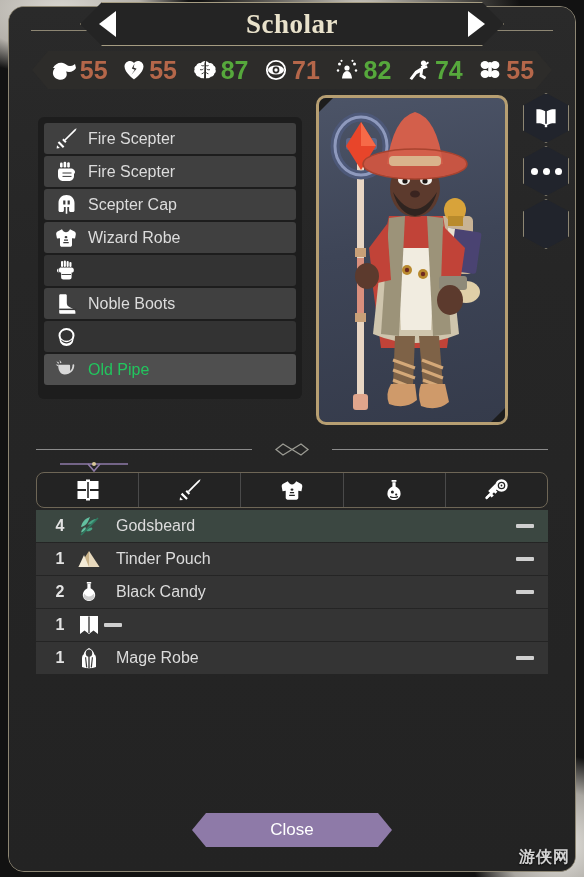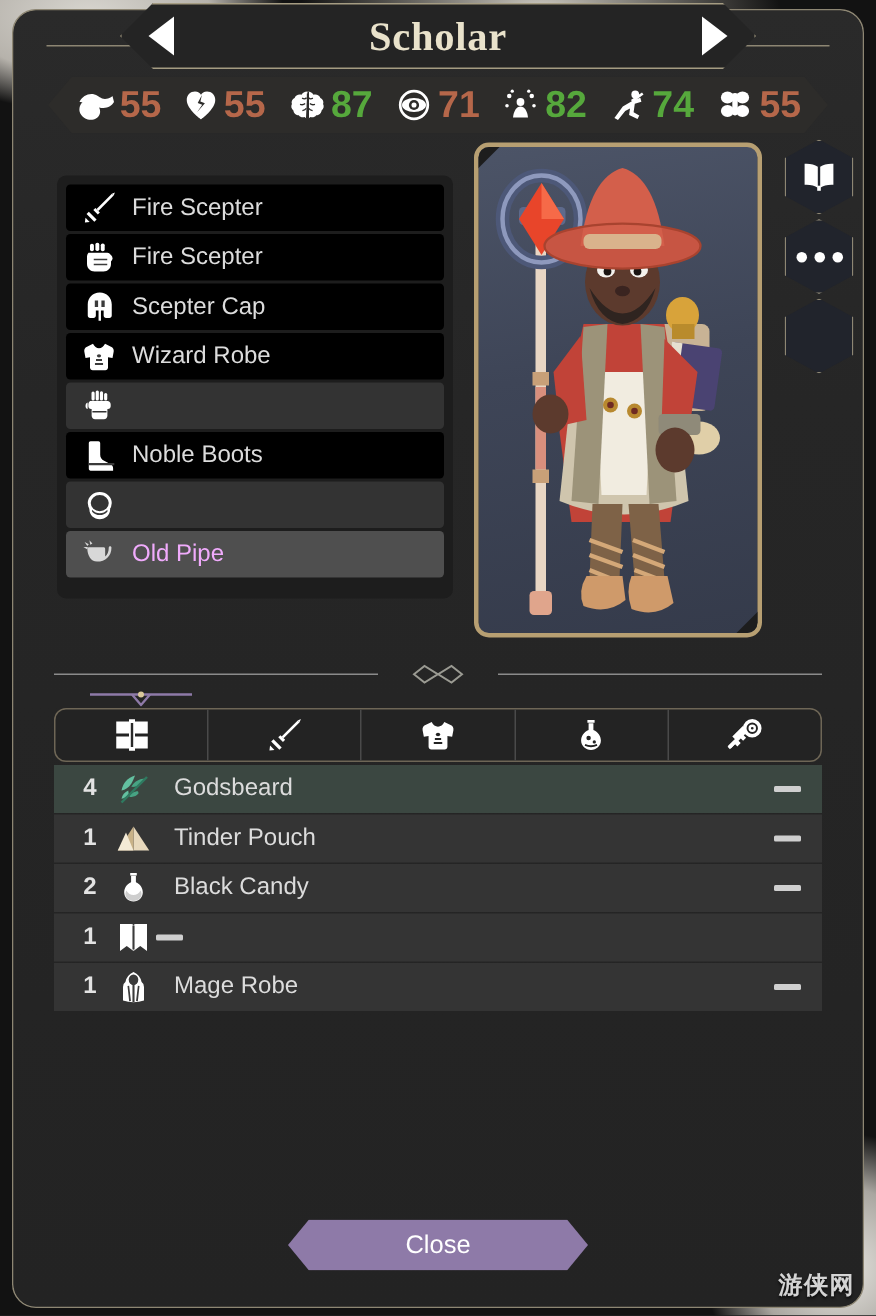--- a/index.html
+++ b/index.html
@@ -102,38 +102,38 @@
     position: absolute;
     left: 38px; top: 117px;
     width: 264px; height: 282px;
     background: #1d1d1d;
     border-radius: 6px;
     padding: 6px;
   }
   .equip-row {
     height: 31px;
     margin-bottom: 2px;
-    background: #000000;
+    background: #404040;
     border-radius: 3px;
     display: flex;
     align-items: center;
     padding-left: 10px;
     cursor: pointer;
   }
   .equip-row:last-child { margin-bottom: 0; }
   .equip-row.highlight { background: #4f4f4f; }
   .equip-row.empty     { background: #333333; }
   .equip-icon { width: 24px; display:flex; align-items:center; justify-content:center; flex:0 0 24px; }
   .equip-icon svg { display:block; }
   .equip-label {
     margin-left: 10px;
     font-size: 16px;
     color: #dcdcdc;
   }
-  .equip-row.highlight .equip-label { color: #f0abfc; }
+  .equip-row.highlight .equip-label { color: #22c55e; }
 
   
   .portrait {
     position: absolute;
     left: 316px; top: 95px;
     width: 192px; height: 330px;
     background: linear-gradient(170deg,#4c5467 0%,#3e4557 45%,#353b4b 100%);
     border: 3px solid #b79f72;
     border-radius: 10px;
     overflow: hidden;

